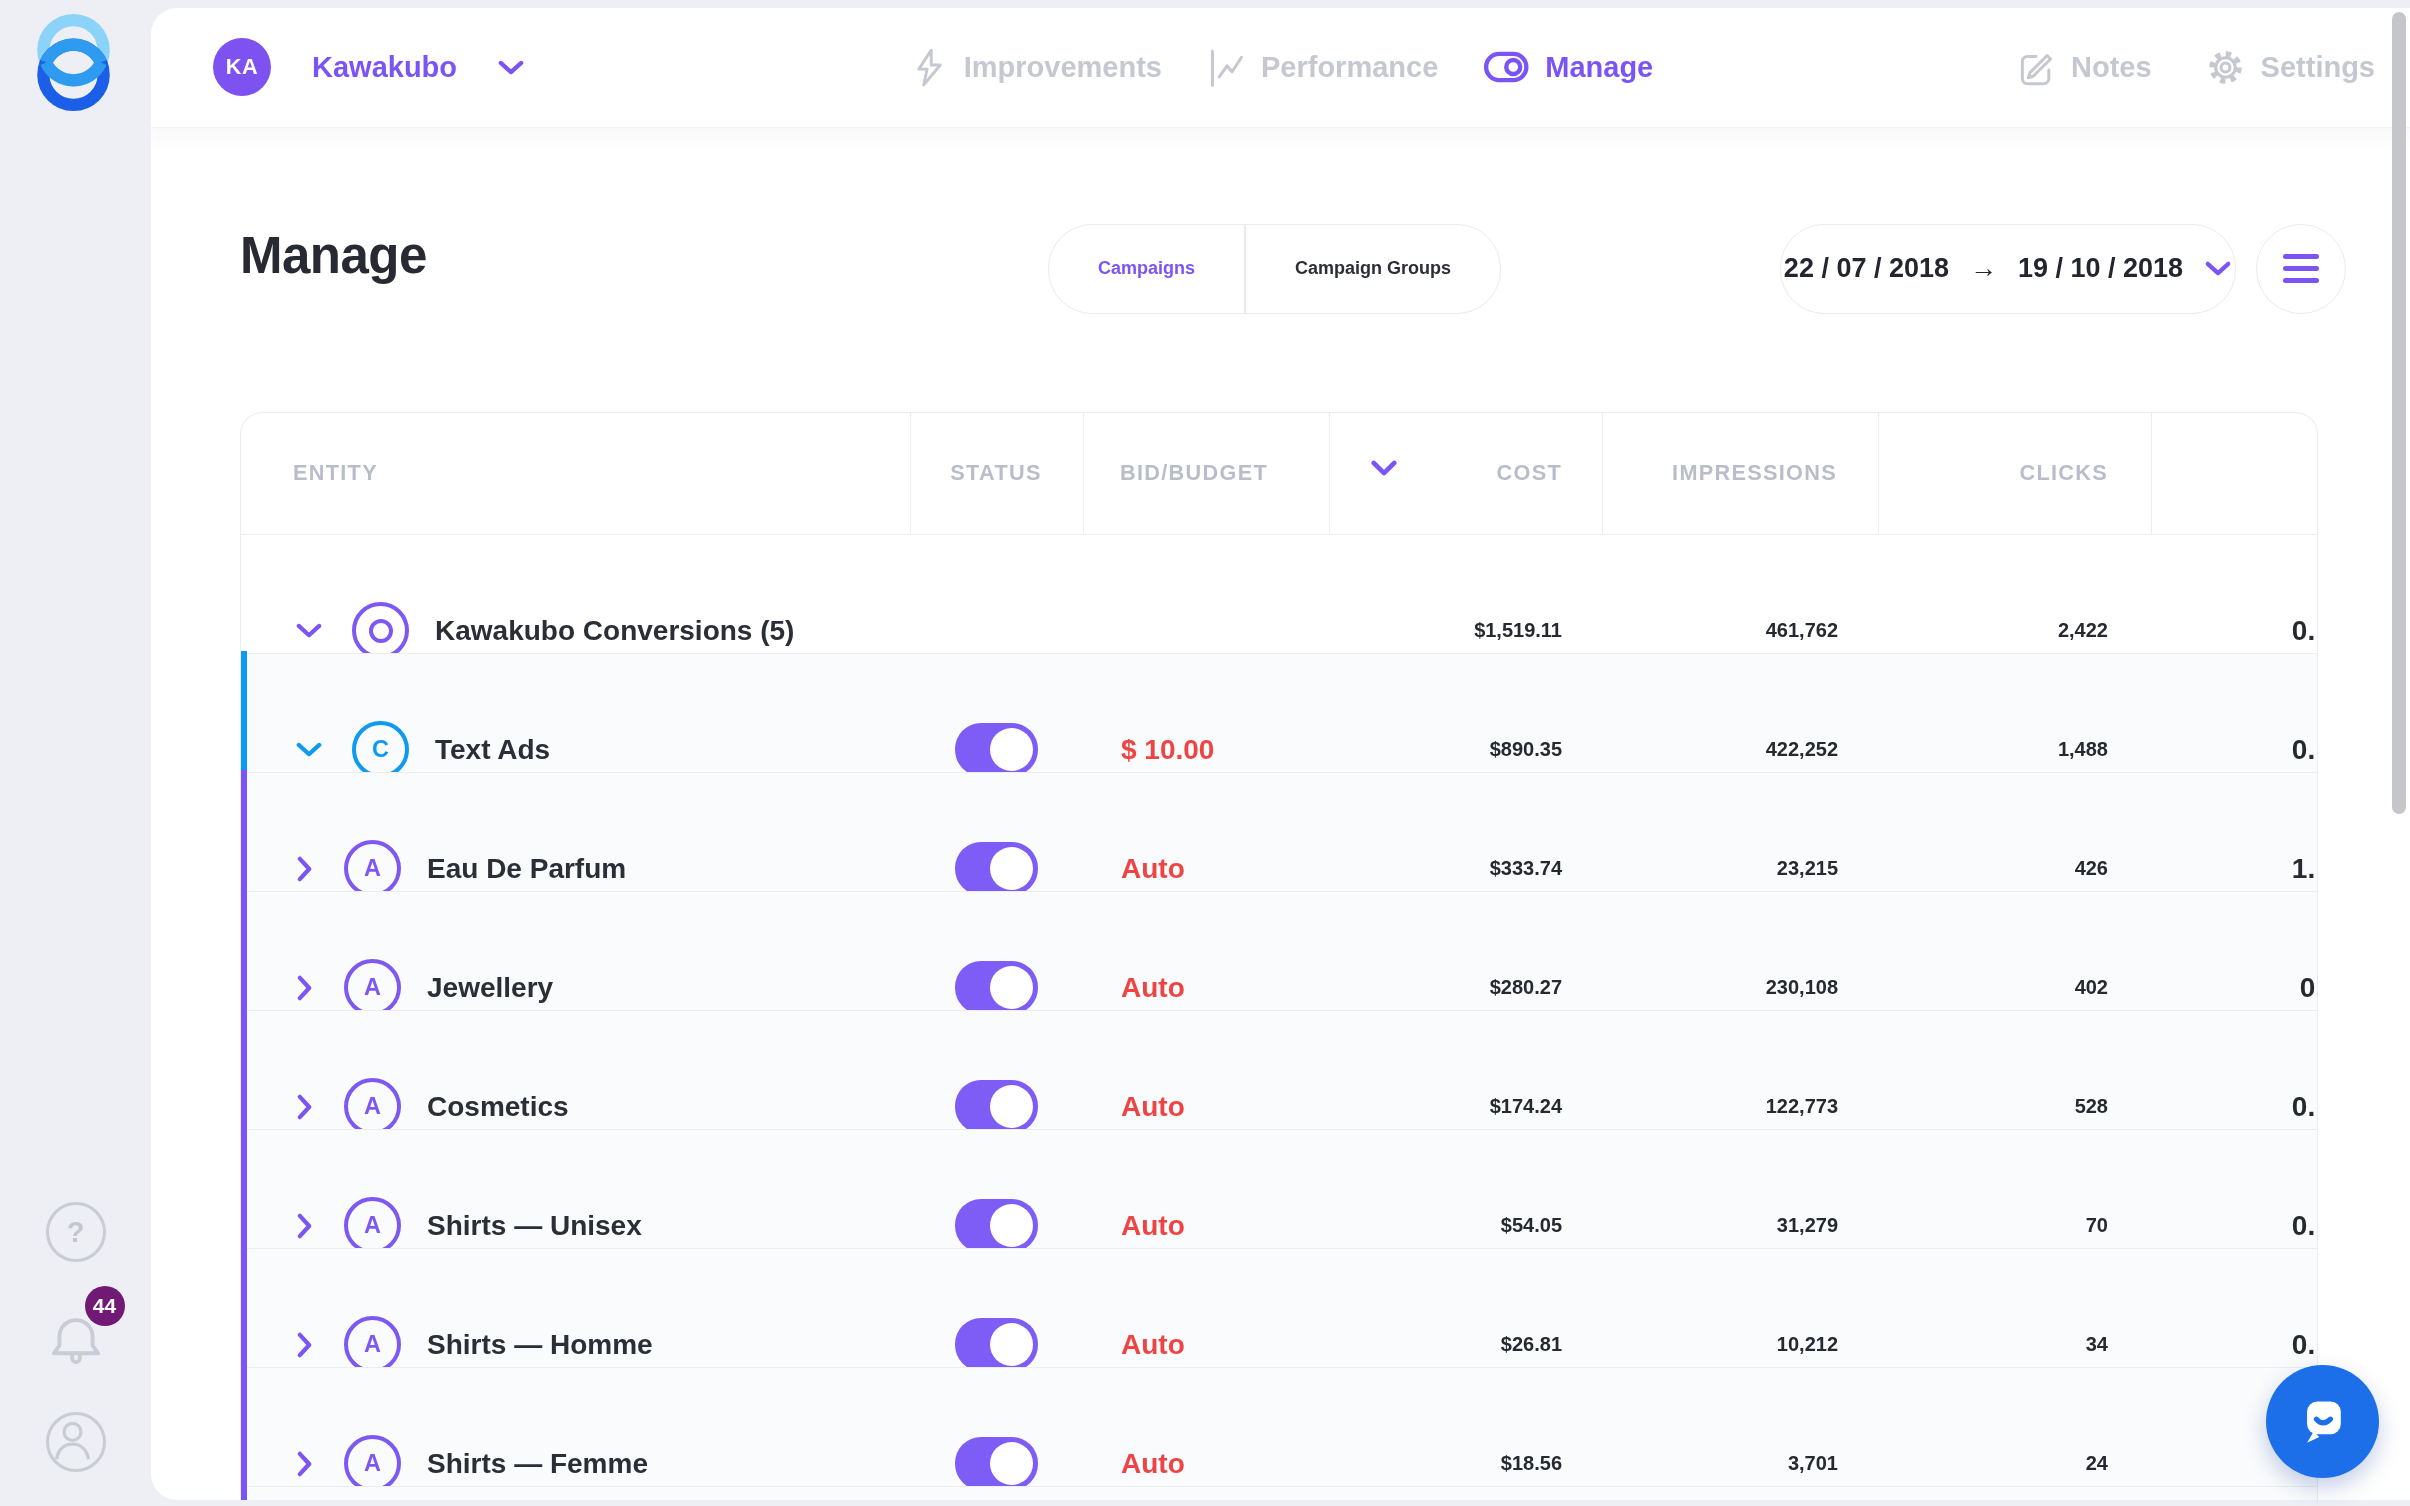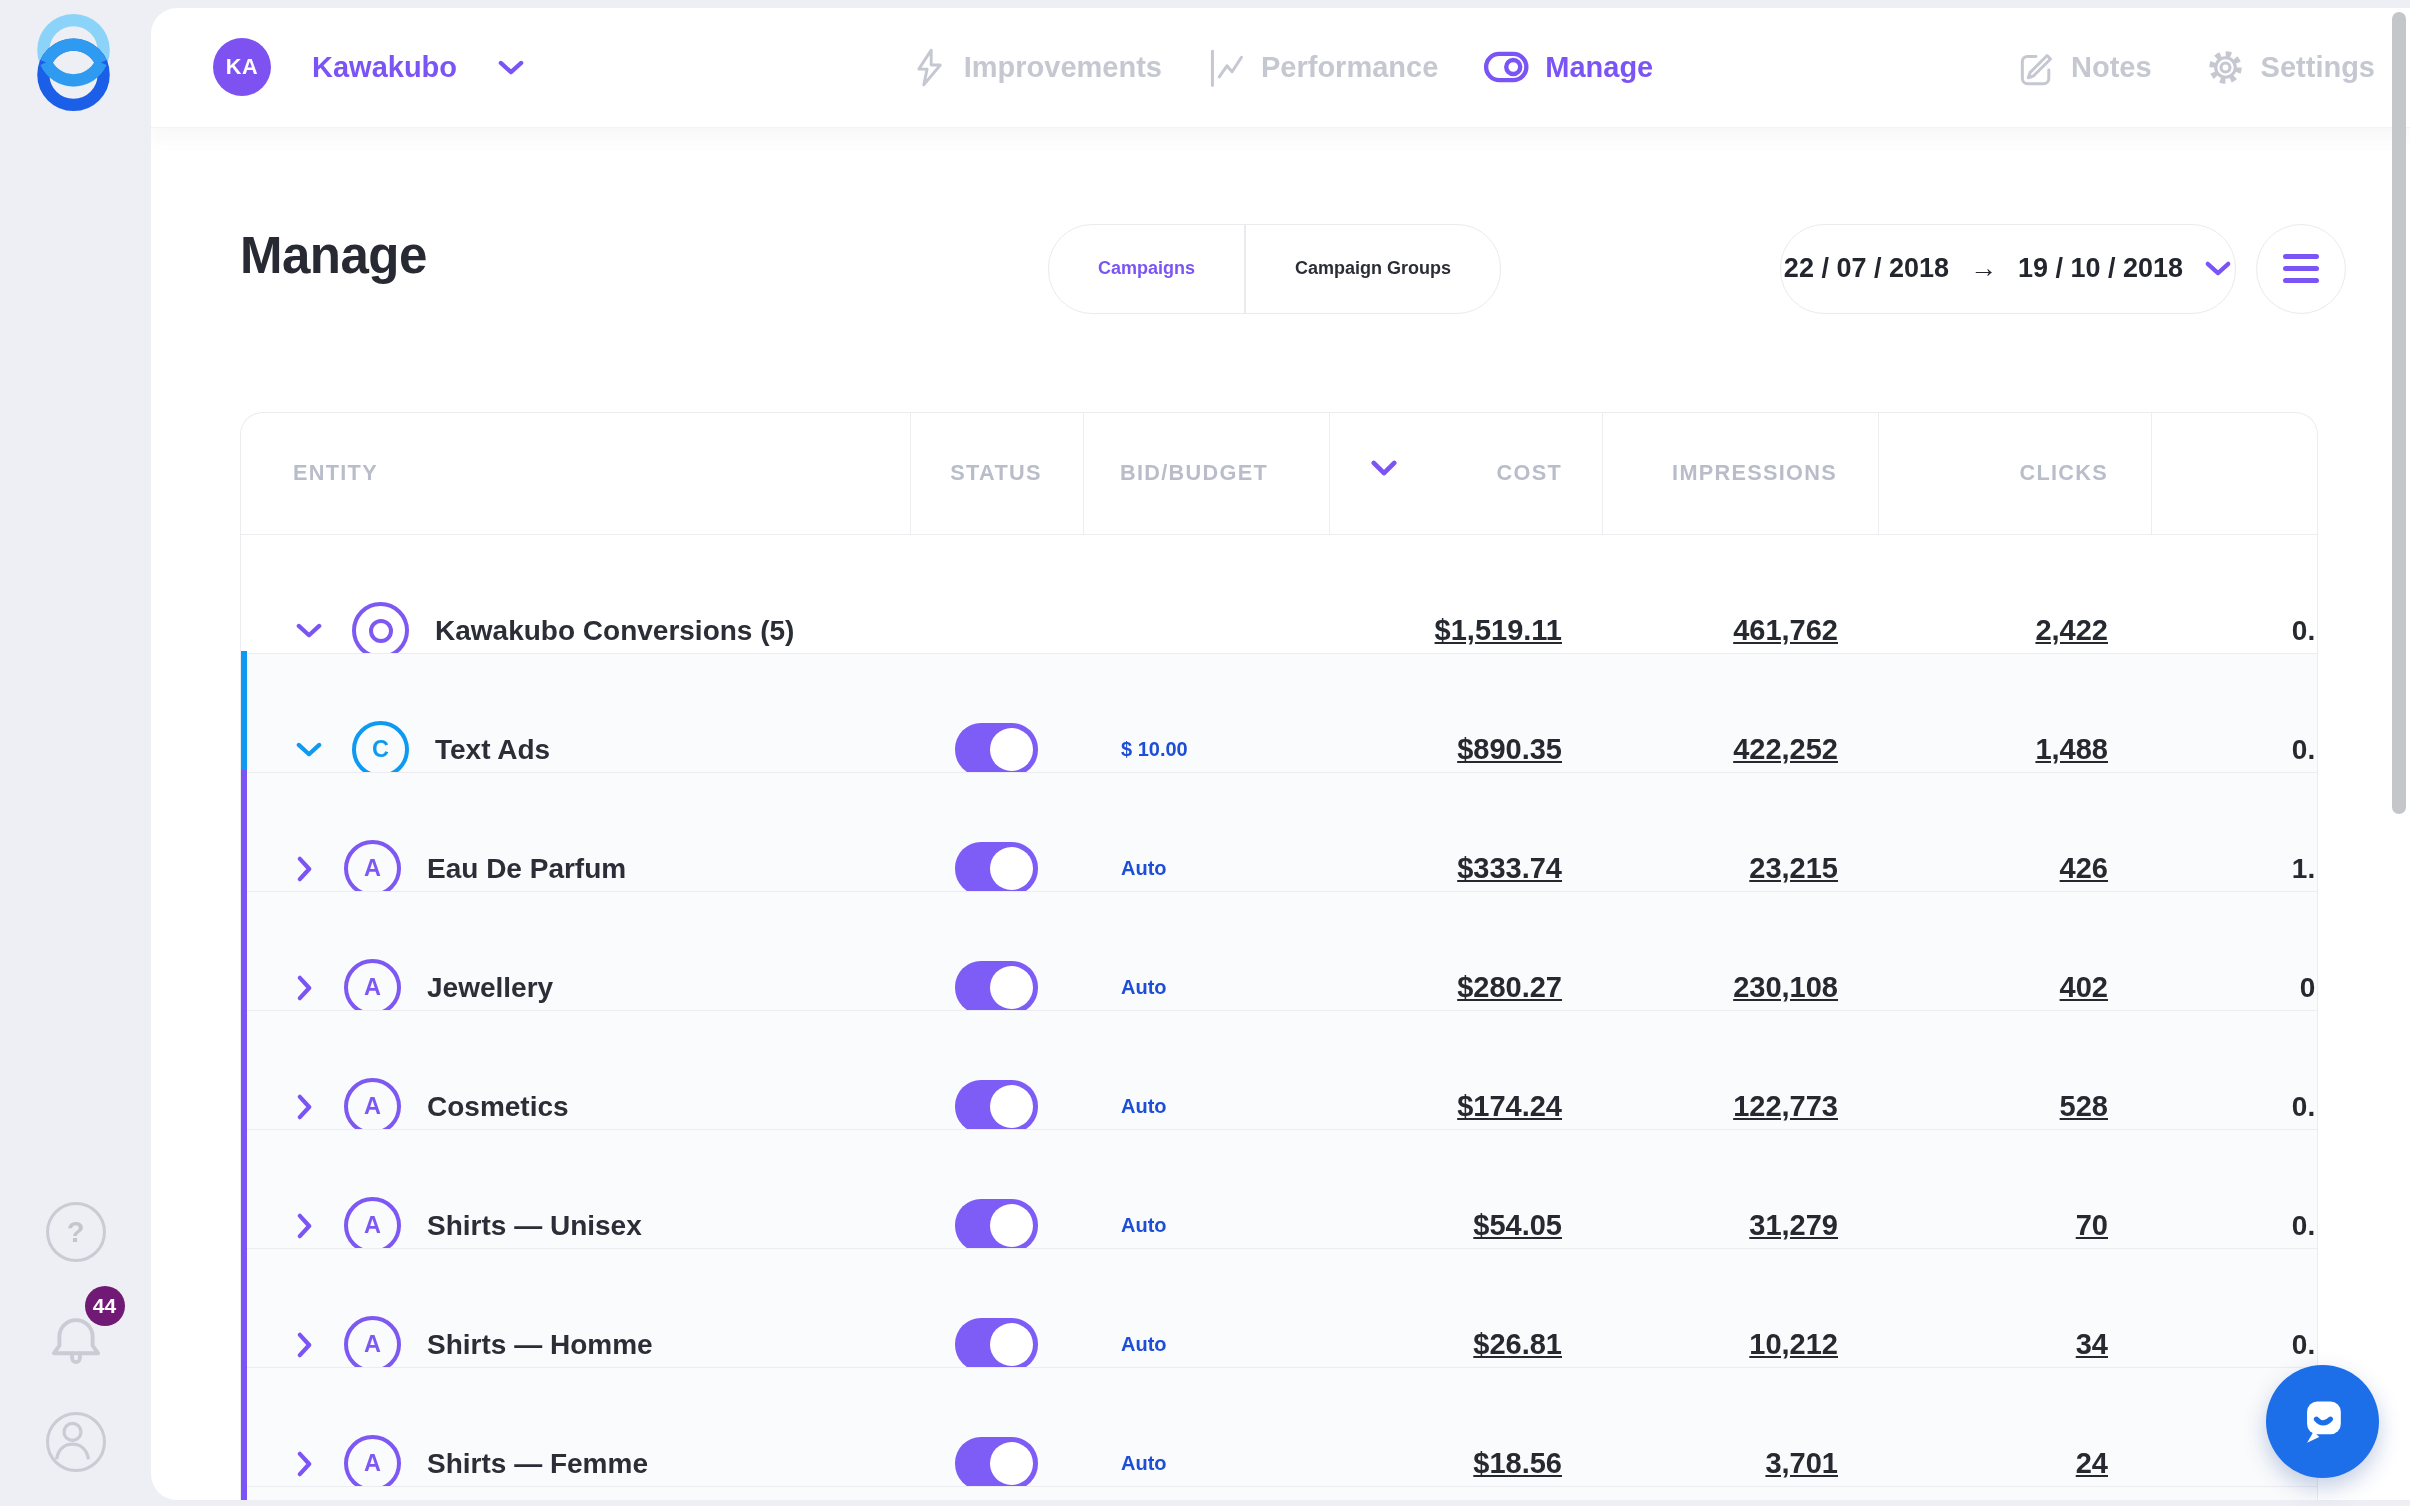--- a/index.html
+++ b/index.html
@@ -58,25 +58,25 @@
   .thead{position:relative;height:121px;}
   .hcell{position:absolute;top:0;height:121px;display:flex;align-items:center;
          font-size:21.7px;font-weight:700;letter-spacing:1.3px;color:#b9bdc9;}
   .sort-chev{position:absolute;left:1128px;top:45px;color:#7b54f5;}
 
   .trow{position:relative;height:118px;border-top:1.4px solid #ededf1;background:#fafbfc;z-index:2;}
   .trow.group-row{background:#fff;}
   .cell{position:absolute;top:0;height:100%;display:flex;align-items:center;margin-top:37px;}
   .c-entity{left:0;width:669px;}
   .c-status{left:669px;width:172px;justify-content:center;}
-  .c-bid{left:842px;width:246px;padding-left:38px;box-sizing:border-box;font-size:20px;font-weight:600;color:#1d4ed8;}
+  .c-bid{left:842px;width:246px;padding-left:38px;box-sizing:border-box;font-size:28px;font-weight:600;color:#ef4444;}
   .c-cost{left:1088px;width:273px;}
   .c-impr{left:1361px;width:276px;}
   .c-clicks{left:1637px;width:273px;}
-  .num{justify-content:flex-end;font-size:29px;font-weight:600;color:#26292f;box-sizing:border-box;text-decoration:underline;}
+  .num{justify-content:flex-end;font-size:20px;font-weight:600;color:#26292f;box-sizing:border-box;}
   .c-cost,.c-impr{padding-right:40px;}
   .c-clicks{padding-right:43px;}
   .c-extra{left:1910px;width:167px;}
   .c-extra span{position:absolute;right:2.8px;font-size:28px;font-weight:600;color:#26292f;}
 
   .chev{display:flex;margin-left:55px;cursor:pointer;}
   .chev.purple{color:#7b54f5;}
   .chev.blue{color:#0f9af2;}
   .eicon{width:49px;height:49px;border-radius:50%;margin-left:30px;display:flex;align-items:center;justify-content:center;
          font-size:23.5px;font-weight:700;flex:none;}

